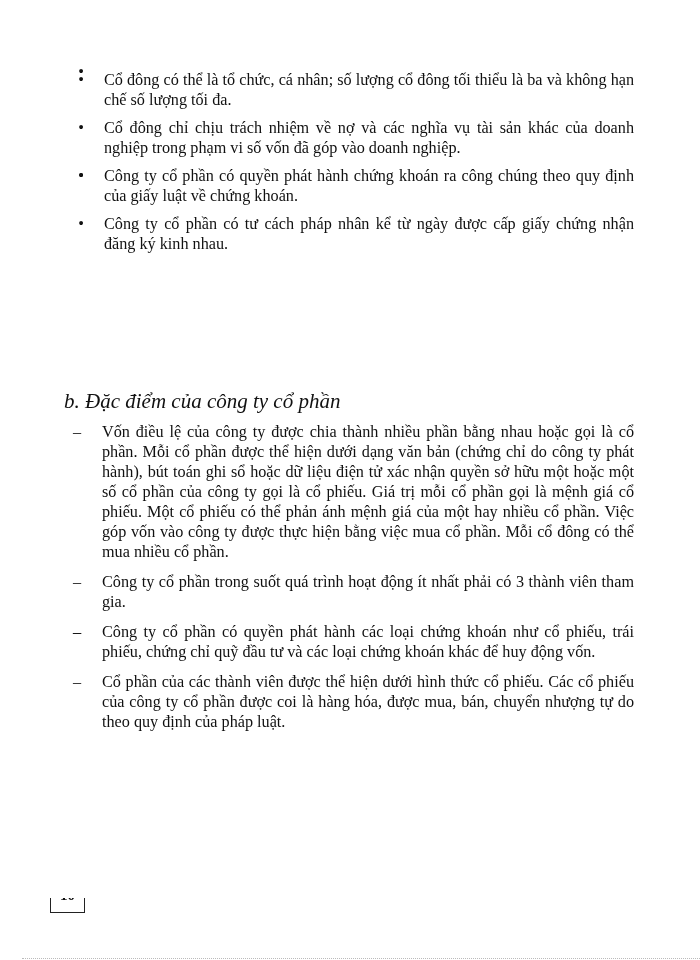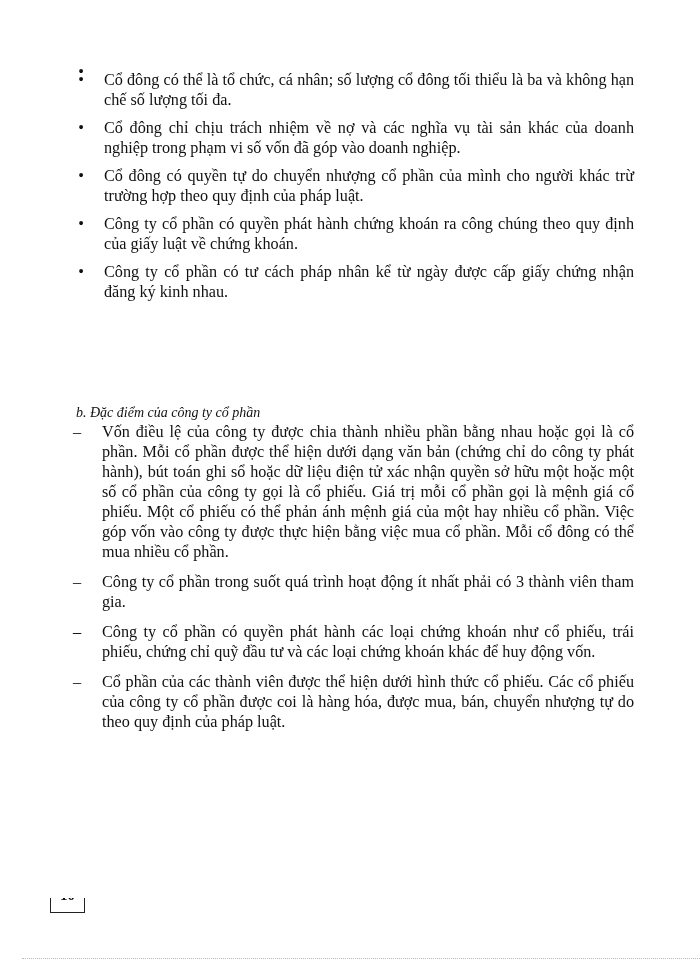--- a/index.html
+++ b/index.html
@@ -7,39 +7,39 @@
            font-family: "Liberation Serif", "DejaVu Serif", serif; color: #111; }
     .page { position: absolute; left: 0; top: 0; width: 700px; height: 960px; }
     .list { position: absolute; left: 0; width: 700px; margin: 0; padding: 0; list-style: none; }
     .item { position: relative; padding-left: 104px; padding-right: 66px; margin: 0;
             font-size: 16.2px; line-height: 20px; text-align: justify; }
     .item .marker { position: absolute; left: 74px; top: 0; width: 14px; text-align: center; }
     .bullets .item { margin-bottom: 8px; }
     .dashes .item { padding-left: 102px; margin-bottom: 10px; }
     .dashes .item .marker { left: 68px; width: 18px; }
     .heading { position: absolute; left: 64px; top: 391px; font-style: italic;
-               font-size: 14px; line-height: 20px; margin: 12px; }
+               font-size: 21px; line-height: 20px; margin: 0; }
     .page-num { position: absolute; left: 50px; top: 898px; width: 33px; height: 14px;
                 border-left: 1px solid #222; border-right: 1px solid #222; border-bottom: 1px solid #222;
                 overflow: hidden; }
     .page-num span { position: absolute; left: 0; right: 0; top: -11px; text-align: center;
                      font-size: 15px; font-weight: bold; line-height: 16px; }
     .dotted-rule { position: absolute; left: 22px; right: 0; top: 958px; height: 0;
                    border-top: 1px dotted #bbb; }
   </style>
 </head>
 <body>
 
 <div class="page">
 
   <ul class="list bullets" style="top:62px;">
     <li class="item"><span class="marker">•</span></li>
     <li class="item"><span class="marker">•</span><span>Cổ đông có thể là tổ chức, cá nhân; số lượng cổ đông tối thiểu là ba và không hạn chế số lượng tối đa.</span></li>
     <li class="item"><span class="marker">•</span><span>Cổ đông chỉ chịu trách nhiệm về nợ và các nghĩa vụ tài sản khác của doanh nghiệp trong phạm vi số vốn đã góp vào doanh nghiệp.</span></li>
-    <li class="item"><span class="marker">•</span><span>Cổ đông có quyền tự do chuyển nhượng cổ phần của mình cho người khác trừ trường hợp theo quy định của pháp luật.</span></li>
+    <li class="item"><span class="marker">•</span></li>
     <li class="item"><span class="marker">•</span><span>Công ty cổ phần có quyền phát hành chứng khoán ra công chúng theo quy định của giấy luật về chứng khoán.</span></li>
     <li class="item"><span class="marker">•</span><span>Công ty cổ phần có tư cách pháp nhân kể từ ngày được cấp giấy chứng nhận đăng ký kinh nhau.</span></li>
   </ul>
 
   <p class="heading">b. Đặc điểm của công ty cổ phần</p>
 
   <ul class="list dashes" style="top:422px;">
     <li class="item"><span class="marker">–</span><span>Vốn điều lệ của công ty được chia thành nhiều phần bằng nhau hoặc gọi là cổ phần. Mỗi cổ phần được thể hiện dưới dạng văn bản (chứng chỉ do công ty phát hành), bút toán ghi sổ hoặc dữ liệu điện tử xác nhận quyền sở hữu một hoặc một số cổ phần của công ty gọi là cổ phiếu. Giá trị mỗi cổ phần gọi là mệnh giá cổ phiếu. Một cổ phiếu có thể phản ánh mệnh giá của một hay nhiều cổ phần. Việc góp vốn vào công ty được thực hiện bằng việc mua cổ phần. Mỗi cổ đông có thể mua nhiều cổ phần.</span></li>
     <li class="item"><span class="marker">–</span><span>Công ty cổ phần trong suốt quá trình hoạt động ít nhất phải có 3 thành viên tham gia.</span></li>
     <li class="item"><span class="marker">–</span></li>

